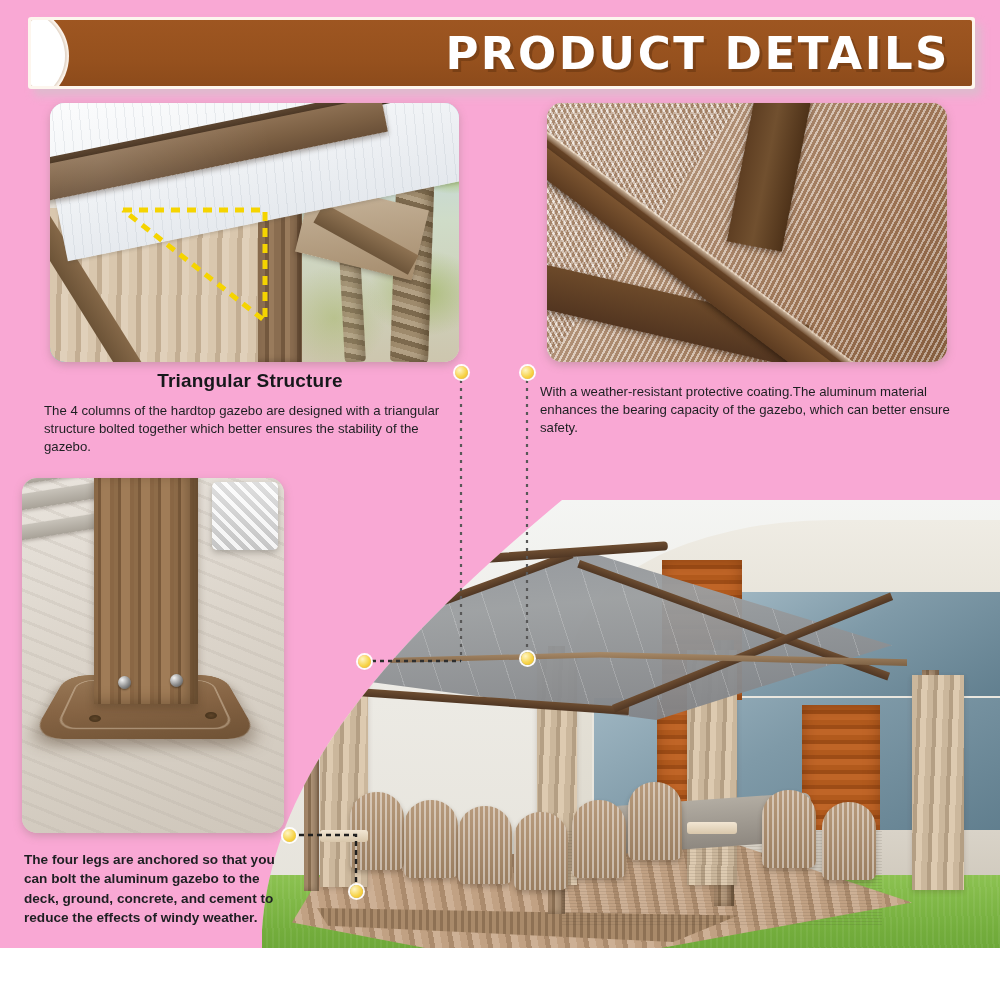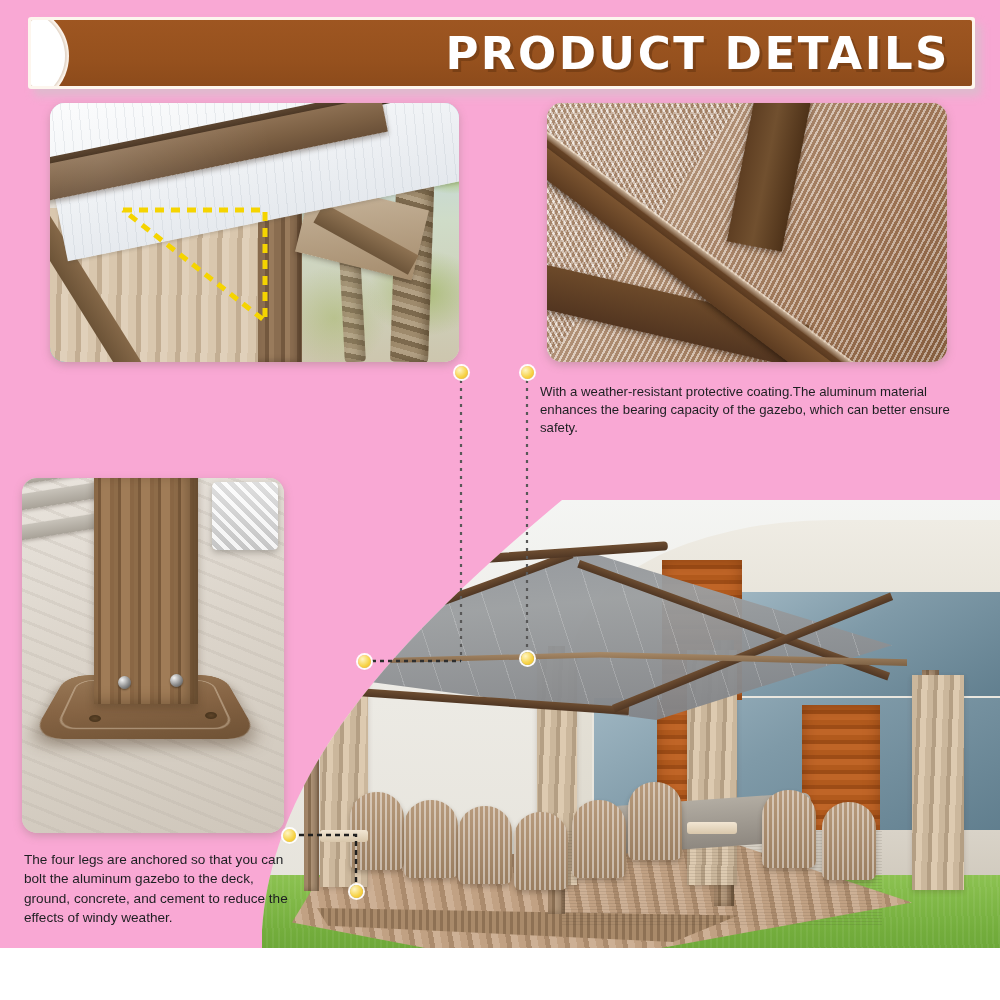--- a/index.html
+++ b/index.html
@@ -381,21 +381,21 @@
   }
   .cap-body{
     font-size:13.2px;color:#1d1f22;line-height:1.38;
   }
   #cap-tri{position:absolute;left:44px;top:370px;width:412px;}
   #cap-tri .cap-body{margin-top:9px;text-align:left;}
   #cap-alu{position:absolute;left:540px;top:370px;width:410px;}
   #cap-alu .cap-body{margin-top:13px;text-align:left;}
   #cap-anchor{position:absolute;left:24px;top:842px;width:268px;}
   #cap-anchor .cap-title{text-align:center;}
-  #cap-anchor .cap-body{margin-top:8px;text-align:left;font-size:13.6px;line-height:1.42;}
+  #cap-anchor .cap-body{margin-top:8px;text-align:left;font-size:13.6px;line-height:1.42;font-weight:bold;}
 
   
   .connect-svg{position:absolute;left:0;top:0;width:1000px;height:1000px;pointer-events:none;}
   .dot{
     position:absolute;width:13px;height:13px;border-radius:50%;
     background:radial-gradient(circle at 35% 32%,#fff5c4,#f6d142 60%,#e2b82c);
     box-shadow:0 0 0 2px rgba(255,255,255,.95),0 1px 2px rgba(120,95,20,.4);
   }
 </style>
 </head>
@@ -523,20 +523,24 @@
     <polyline points="290,835 356,835 356,890" fill="none" stroke="#1f1f1f" stroke-width="2.4" stroke-dasharray="5 4"></polyline>
   </svg>
 
   <div class="dot" style="left:455px;top:366px;"></div>
   <div class="dot" style="left:358px;top:655px;"></div>
   <div class="dot" style="left:521px;top:366px;"></div>
   <div class="dot" style="left:521px;top:652px;"></div>
   <div class="dot" style="left:283px;top:829px;"></div>
   <div class="dot" style="left:350px;top:885px;"></div>
 
+  <div id="cap-tri">
+    <div class="cap-title">Triangular Structure</div>
+    <div class="cap-body">The 4 columns of the hardtop gazebo are designed with a triangular structure bolted together which better ensures the stability of the gazebo.</div>
+  </div>
 
   <div id="cap-alu">
     <div class="cap-body">With a weather-resistant protective coating.The aluminum material enhances the bearing capacity of the gazebo, which can better ensure safety.</div>
   </div>
 
   <div id="cap-anchor">
     <div class="cap-body">The four legs are anchored so that you can bolt the aluminum gazebo to the deck, ground, concrete, and cement to reduce the effects of windy weather.</div>
   </div>
 
 </div>

